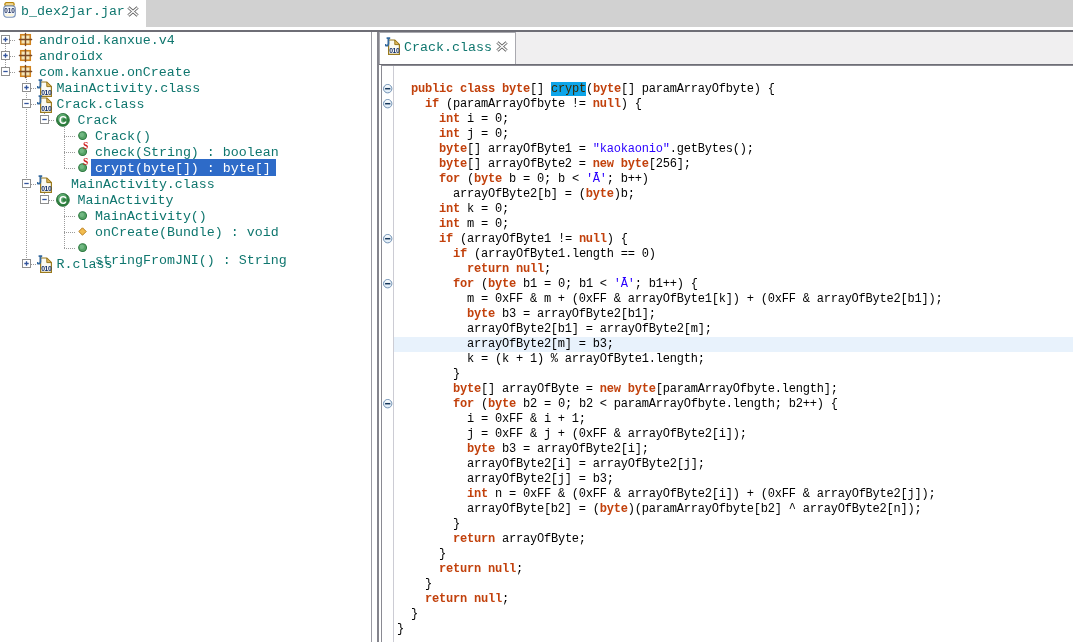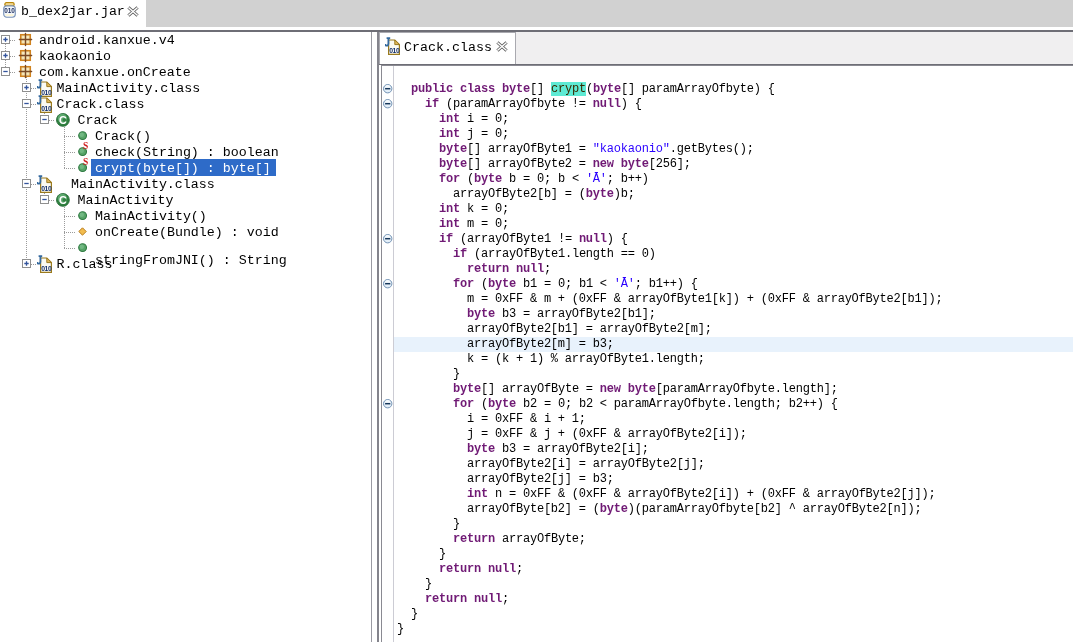--- a/index.html
+++ b/index.html
@@ -1,20 +1,20 @@
 <!DOCTYPE html>
 <html><head><meta charset="utf-8"><title>jd</title><style>
 html,body{margin:0;padding:0}
 body{width:1073px;height:642px;position:relative;background:#fff;overflow:hidden;font-family:"Liberation Mono",monospace;-webkit-font-smoothing:antialiased}
 .abs{position:absolute}
-.ui{font:13.32px/16px "Liberation Mono",monospace;color:#000000;white-space:pre}
+.ui{font:13.32px/16px "Liberation Mono",monospace;color:#0f766e;white-space:pre}
 .code{font:12px/15px "Liberation Mono",monospace;letter-spacing:-0.207px;color:#000;white-space:pre;margin:0}
-.code .k{color:#701a75;font-weight:bold}
+.code .k{color:#c2410c;font-weight:bold}
 .code .s{color:#2a00ff}
-.code .hl{background:#5eead4;color:#3a2a00}
+.code .hl{background:#0ea5e9;color:#3a2a00}
 </style></head><body>
 <div class="abs" style="left:0;top:0;width:1073px;height:27px;background:#d1d1d1"></div>
 <div class="abs" style="left:0;top:0;width:146px;height:27px;background:#ffffff"></div>
 <svg class="abs" style="left:3px;top:2px" width="13" height="16" viewBox="0 0 13 16">
     <rect x="1.8" y="0.6" width="9.4" height="3.4" rx="1.6" fill="#e8c36a" stroke="#b8860b" stroke-width="1.1"></rect>
     <rect x="2.8" y="1.4" width="7.4" height="1.2" rx="0.6" fill="#f7e7b0"></rect>
     <rect x="0.7" y="3.9" width="11.6" height="11.4" rx="3" fill="#f2f6fb" stroke="#7a93b8" stroke-width="1.1"></rect>
     <rect x="2.2" y="12.2" width="8.6" height="1.8" rx="0.9" fill="#fdf6d8"></rect>
     <text x="6.5" y="11" font-family="Liberation Sans" font-size="6.4" font-weight="bold" fill="#1a2a5c" text-anchor="middle">010</text>
   </svg>
@@ -243,21 +243,21 @@
     <circle cx="3.8" cy="3.7" r="2.2" fill="#79bd8a" opacity="0.8"></circle>
   </svg>
 <svg class="abs" style="left:78px;top:227.0px" width="9" height="9" viewBox="0 0 9 9">
     <path d="M4.5 0.8 L8.2 4.5 L4.5 8.2 L0.8 4.5 Z" fill="#f2bc4e" stroke="#b87d1e" stroke-width="1"></path>
   </svg>
 <svg class="abs" style="left:78px;top:242.5px" width="10" height="10" viewBox="0 0 10 10">
     <circle cx="4.6" cy="4.6" r="3.9" fill="#57a468" stroke="#2f7a42" stroke-width="1.1"></circle>
     <circle cx="3.8" cy="3.7" r="2.2" fill="#79bd8a" opacity="0.8"></circle>
   </svg>
 <div class="abs ui" style="left:39px;top:32.5px">android.kanxue.v4</div>
-<div class="abs ui" style="left:39px;top:48.5px">kaokaonio</div>
+<div class="abs ui" style="left:39px;top:48.5px">androidx</div>
 <div class="abs ui" style="left:39px;top:64.5px">com.kanxue.onCreate</div>
 <div class="abs ui" style="left:56.5px;top:80.5px">MainActivity.class</div>
 <div class="abs ui" style="left:56.5px;top:96.5px">Crack.class</div>
 <div class="abs ui" style="left:77.5px;top:112.5px">Crack</div>
 <div class="abs ui" style="left:95px;top:128.5px">Crack()</div>
 <div class="abs ui" style="left:95px;top:144.5px">check(String) : boolean</div>
 <div class="abs ui" style="left:95px;top:160.5px;color:#ffffff">crypt(byte[]) : byte[]</div>
 <div class="abs ui" style="left:71px;top:176.5px">MainActivity.class</div>
 <div class="abs ui" style="left:77.5px;top:192.5px">MainActivity</div>
 <div class="abs ui" style="left:95px;top:208.5px">MainActivity()</div>

